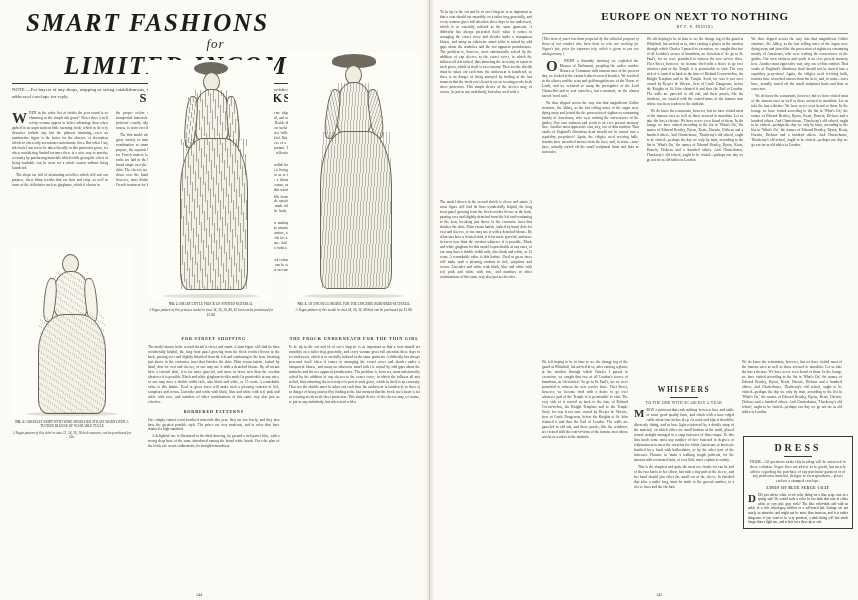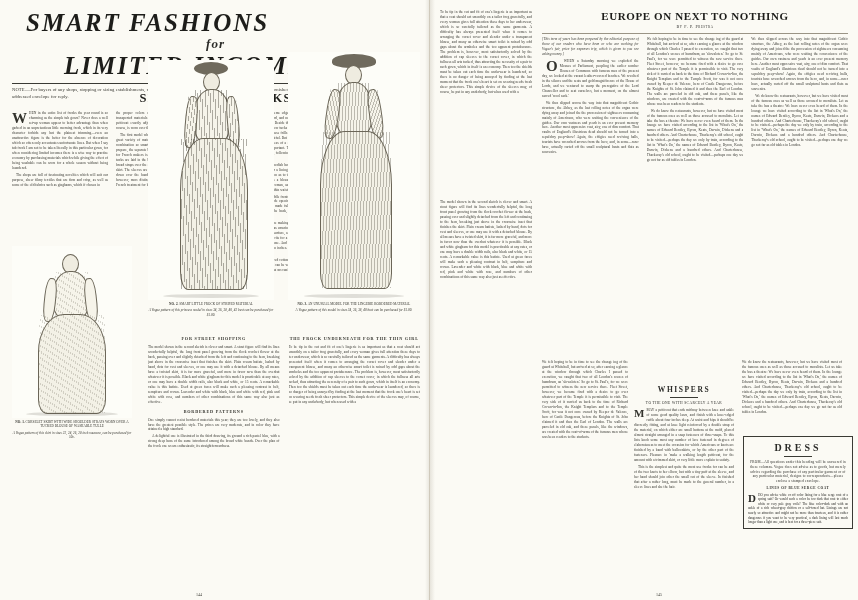--- a/index.html
+++ b/index.html
@@ -68,21 +68,20 @@
     padding-left: 14px;
     font-style: italic;
   }
   .mast-for {
     display: block;
     text-align: center;
     font-size: 13px;
     font-style: italic;
     margin: 1px 0 1px 0;
     letter-spacing: 1px;
-    font-weight: bold;
   }
   .mast-line2 {
     font-size: 25px;
     font-style: italic;
     padding-left: 52px;
   }
   .mast-rule {
     border: 0;
     border-top: 1px solid #3a3a34;
     margin: 5px 0 3px 0;

